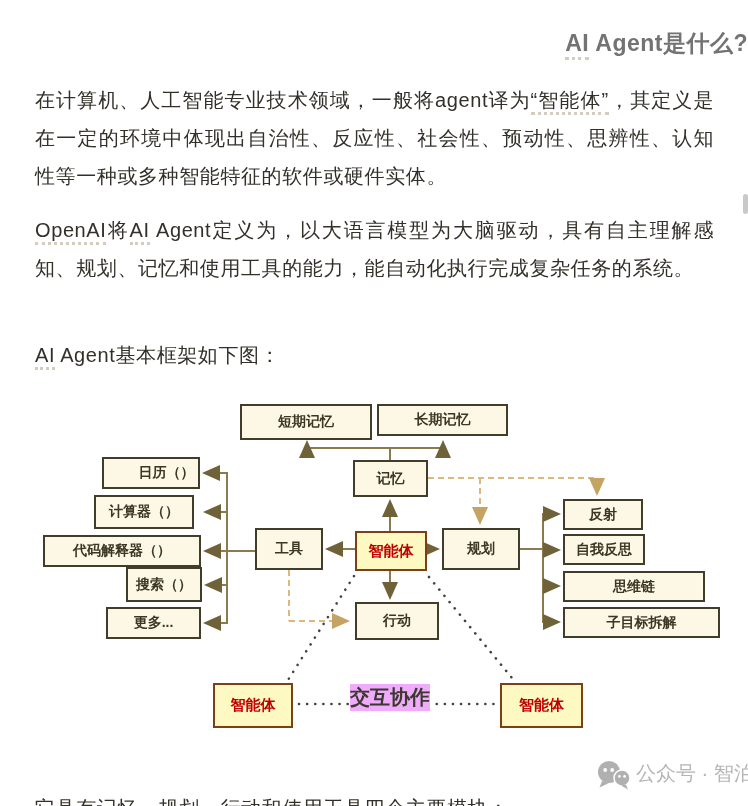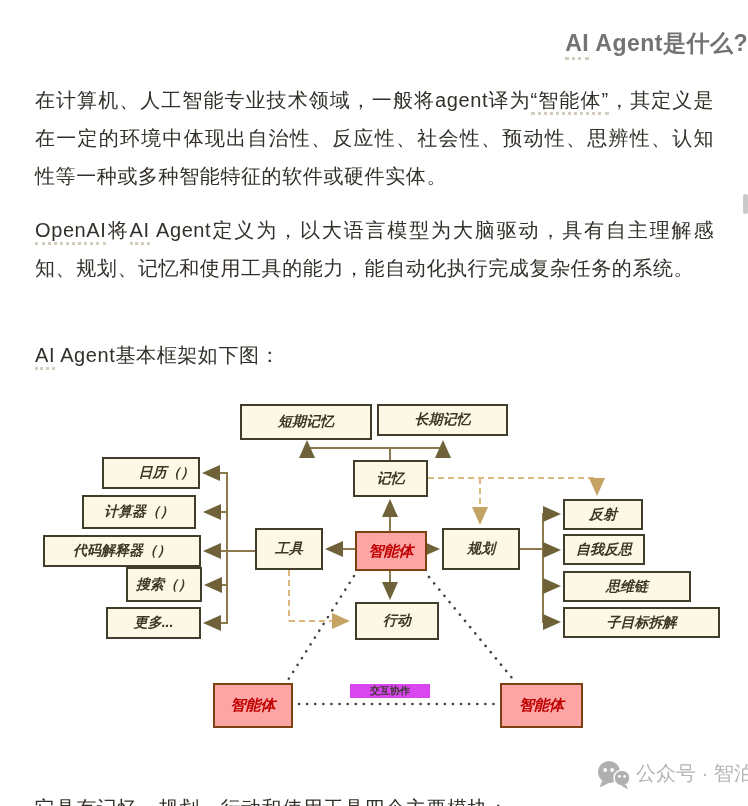--- a/index.html
+++ b/index.html
@@ -12,29 +12,29 @@
     font-size:23px;font-weight:bold;color:#737373;letter-spacing:0.5px;
   }
   .para{
     position:absolute;left:35px;width:679px;font-size:20px;line-height:38px;
     text-align:justify;color:#33302a;letter-spacing:0.6px;
   }
   .dotted-u{border-bottom:3px dotted #d4cdbd;padding-bottom:1px;}
   .dbox{
     position:absolute;box-sizing:border-box;background:#fdf8e6;border:2px solid #403d2b;
     display:flex;align-items:center;justify-content:center;
-    font-size:14px;font-weight:600;color:#3c3624;white-space:nowrap;font-style:italic;
+    font-size:14px;font-weight:600;color:#3c3624;white-space:nowrap;
   }
   .obox{
-    background:#fca5a5;border:2px solid #7d4012;color:#c00000;font-weight:700;font-size:15px;
+    background:#fef9c3;border:2px solid #7d4012;color:#c00000;font-weight:700;font-size:15px;
   }
   .diagram-svg{position:absolute;left:0;top:0;pointer-events:none;}
   .collab-label{
     position:absolute;left:350px;top:684px;width:80px;text-align:center;
-    font-size:10px;font-weight:700;color:#3a392e;background:#d946ef;
+    font-size:20px;font-weight:700;color:#3a392e;background:#f0abfc;
   }
   .watermark{
     position:absolute;left:596px;top:760px;display:flex;gap:6px;
     color:#b5b5b5;font-size:20px;white-space:nowrap;
   }
   .scroll-thumb{
     position:absolute;right:0px;top:194px;width:5px;height:20px;
     background:#c9c9c9;border-radius:3px;
   }
 </style>
@@ -123,40 +123,40 @@
   <div class="dbox" style="left:442px;top:528px;width:78px;height:42px;">
       <span>规划</span>
     </div>
   <div class="dbox" style="left:355px;top:602px;width:84px;height:38px;">
       <span>行动</span>
     </div>
 
   <div class="dbox" style="left:102px;top:457px;width:98px;height:32px;padding-left:31px;">
       <span>日历（）</span>
     </div>
-  <div class="dbox" style="left:82px;top:495px;width:114px;height:34px;">
+  <div class="dbox" style="left:94px;top:495px;width:100px;height:34px;">
       <span>计算器（）</span>
     </div>
   <div class="dbox" style="left:43px;top:535px;width:158px;height:32px;text-align:right;">
       <span>代码解释器（）</span>
     </div>
   <div class="dbox" style="left:126px;top:567px;width:76px;height:35px;">
       <span>搜索（）</span>
     </div>
   <div class="dbox" style="left:106px;top:607px;width:95px;height:32px;">
       <span>更多...</span>
     </div>
 
   <div class="dbox" style="left:563px;top:499px;width:80px;height:31px;">
       <span>反射</span>
     </div>
   <div class="dbox" style="left:563px;top:534px;width:82px;height:31px;">
       <span>自我反思</span>
     </div>
-  <div class="dbox" style="left:563px;top:571px;width:128px;height:31px;">
+  <div class="dbox" style="left:563px;top:571px;width:142px;height:31px;">
       <span>思维链</span>
     </div>
   <div class="dbox" style="left:563px;top:607px;width:157px;height:31px;">
       <span>子目标拆解</span>
     </div>
 
   <div class="dbox obox" style="left:213px;top:683px;width:80px;height:45px;">
       <span>智能体</span>
     </div>
   <div class="dbox obox" style="left:500px;top:683px;width:83px;height:45px;">

